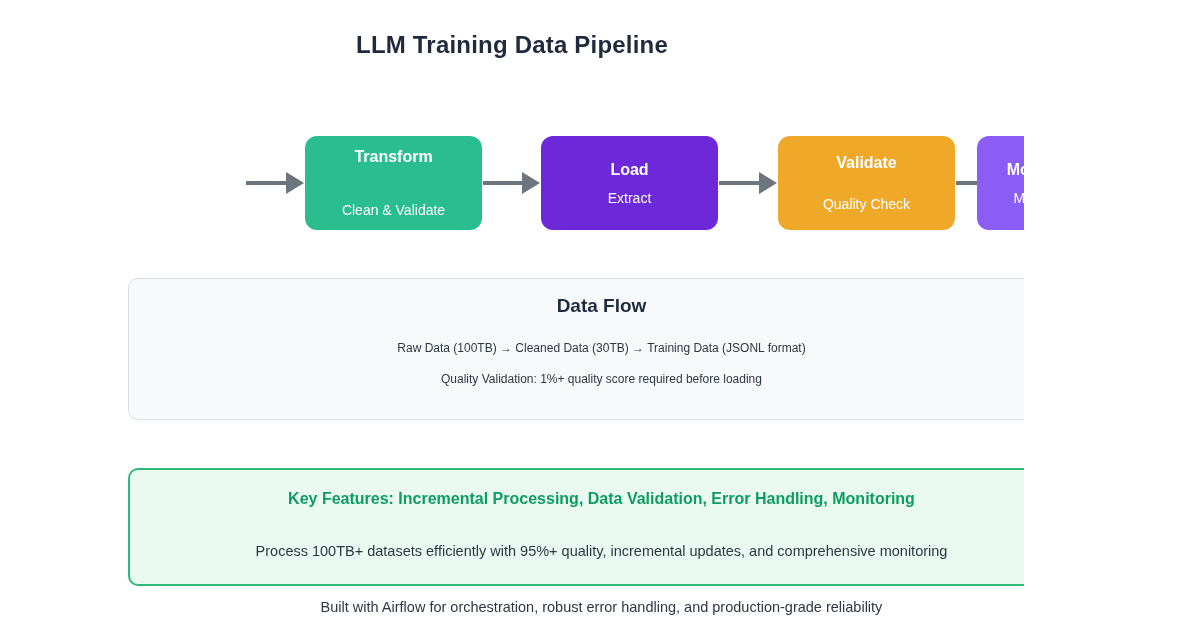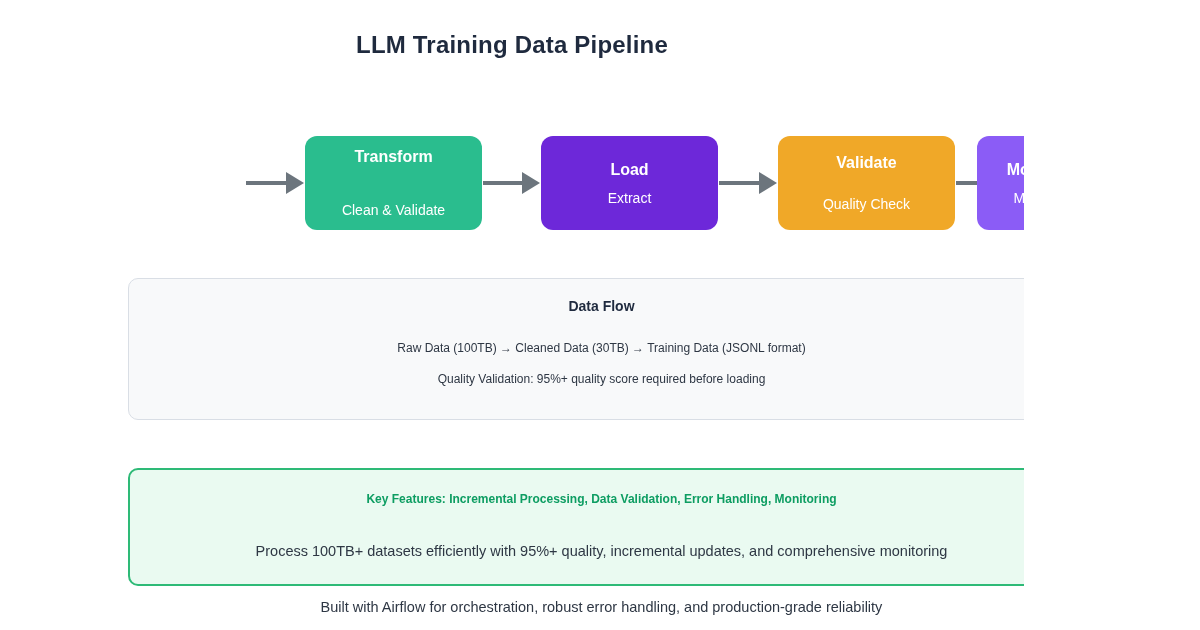--- a/index.html
+++ b/index.html
@@ -73,41 +73,41 @@
   }
   .panel-dataflow {
     top: 278px;
     height: 142px;
     background: var(--panel-bg);
     border: 1px solid var(--panel-border);
     border-radius: 10px;
     padding-top: 16px;
   }
   .panel-dataflow .panel-title {
-    font-size: 14px;
+    font-size: 19px;
     font-weight: bold;
     color: var(--title-color);
     line-height: 22px;
   }
   .panel-dataflow .panel-lines { margin-top: 16px; }
   .panel-dataflow .panel-line {
     font-size: 12px;
     line-height: 31px;
     color: var(--body-color);
   }
   .panel-features {
     top: 468px;
     height: 118px;
     background: var(--feat-bg);
     border: 2px solid var(--feat-border);
     border-radius: 10px;
     padding-top: 18px;
   }
   .panel-features .panel-title {
-    font-size: 12px;
+    font-size: 16px;
     font-weight: bold;
     color: var(--feat-heading);
     line-height: 22px;
   }
   .panel-features .panel-lines { margin-top: 13px; }
   .panel-features .panel-line {
     font-size: 14.5px;
     line-height: 29px;
     color: var(--body-color);
     margin-top: 27px;
@@ -158,21 +158,21 @@
 
   <div class="stage-box" style="left: 977px; width: 118px; background: #8b5cf6;">
     <div class="stage-label">Monitor</div>
     <div class="stage-sublabel">Metrics</div>
   </div>
 
   <div class="panel panel-dataflow">
     <div class="panel-title">Data Flow</div>
     <div class="panel-lines">
       <div class="panel-line">Raw Data (100TB) → Cleaned Data (30TB) → Training Data (JSONL format)</div>
-      <div class="panel-line">Quality Validation: 95%+ quality score required before loading</div>
+      <div class="panel-line">Quality Validation: 1%+ quality score required before loading</div>
     </div>
   </div>
 
   <div class="panel panel-features">
     <div class="panel-title">Key Features: Incremental Processing, Data Validation, Error Handling, Monitoring</div>
     <div class="panel-lines">
       <div class="panel-line">Process 100TB+ datasets efficiently with 95%+ quality, incremental updates, and comprehensive monitoring</div>
       <div class="panel-line">Built with Airflow for orchestration, robust error handling, and production-grade reliability</div>
     </div>
   </div>

